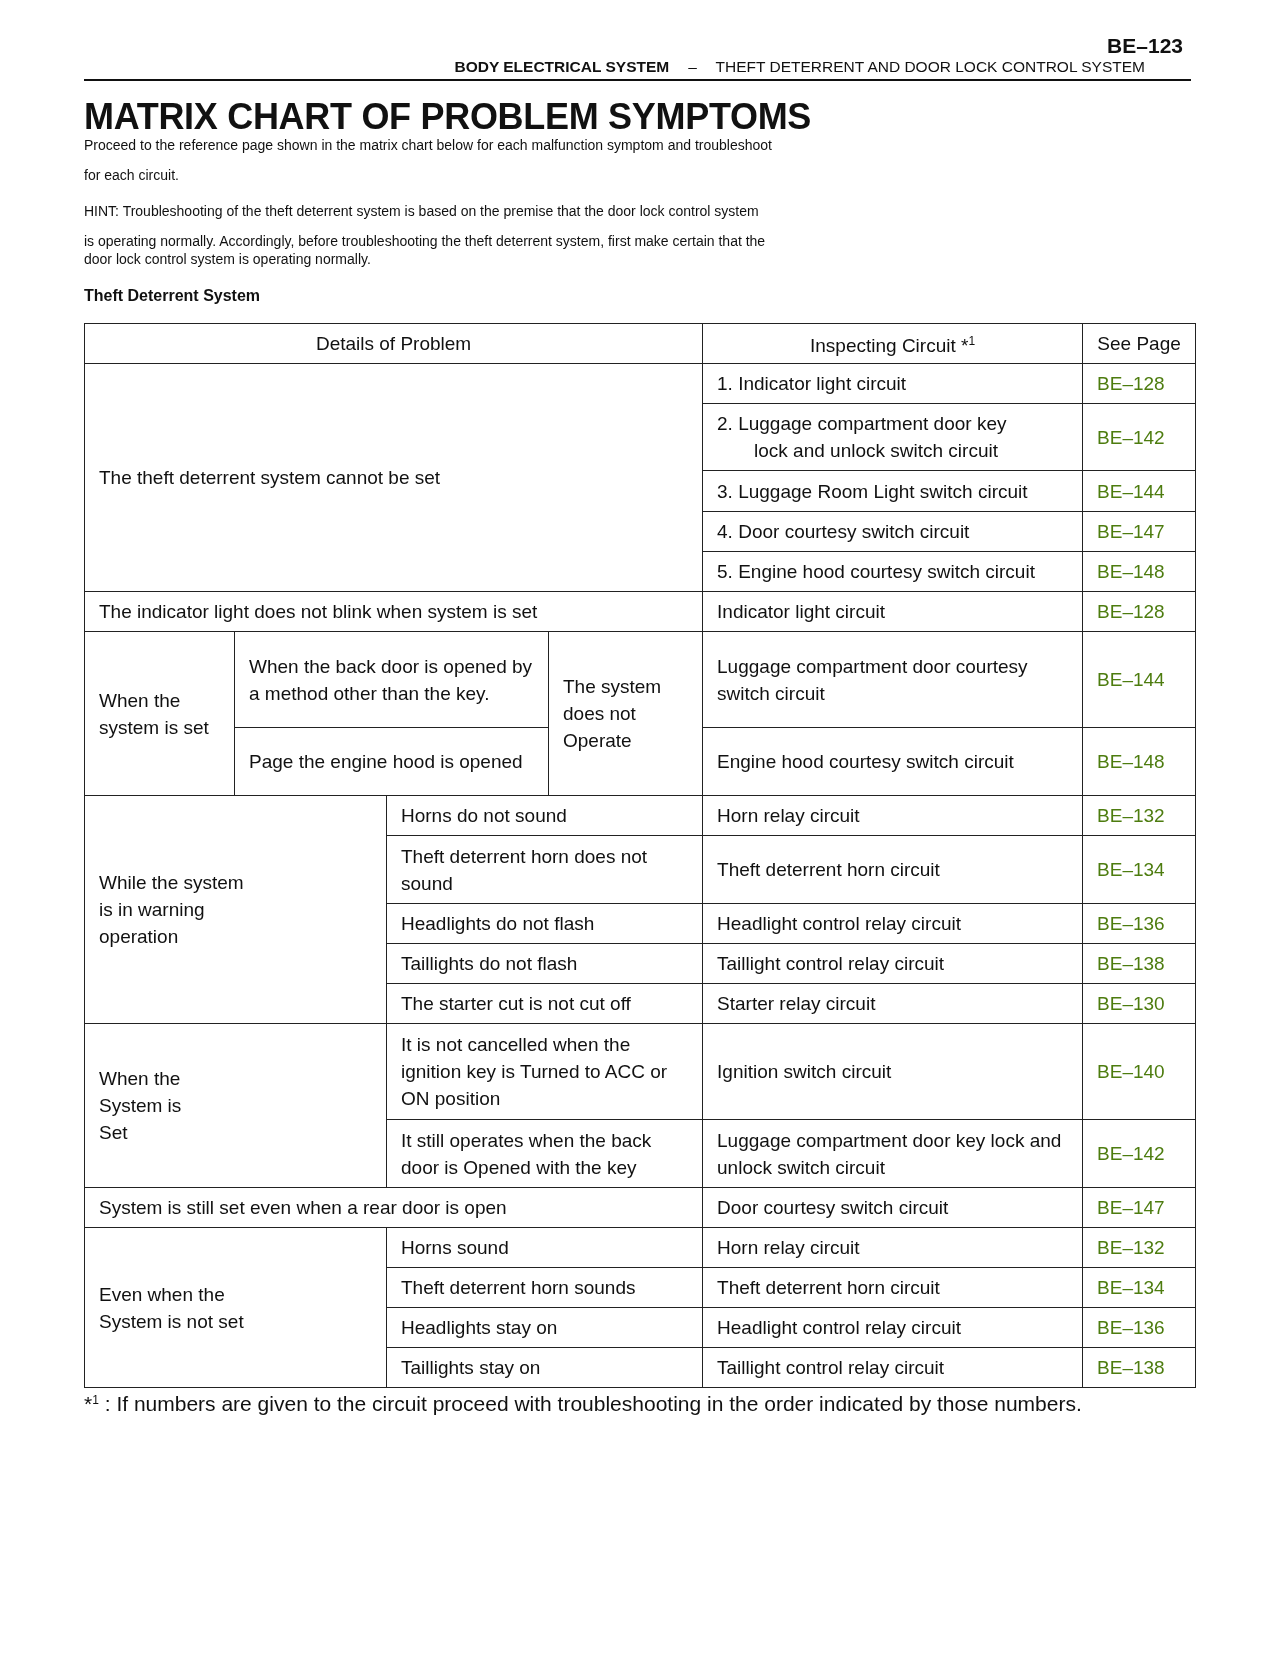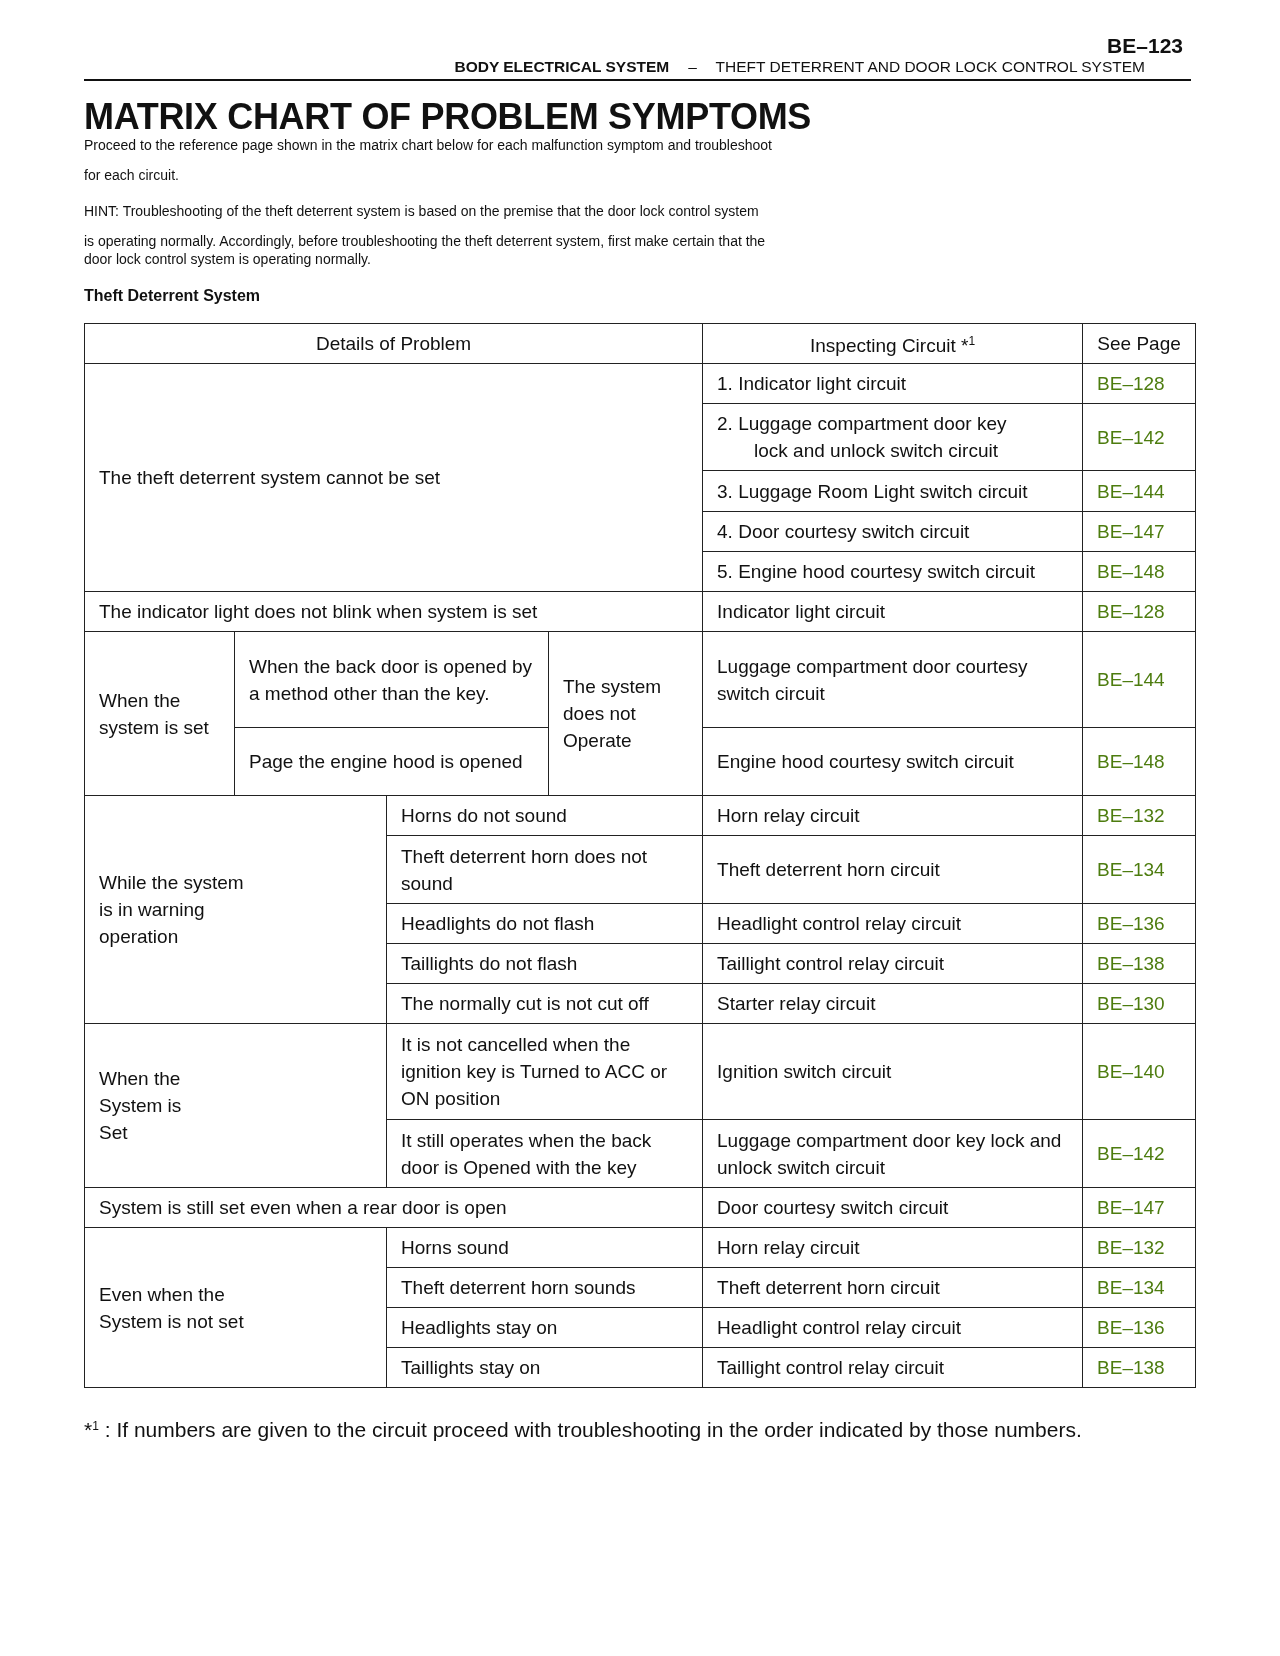--- a/index.html
+++ b/index.html
@@ -11,21 +11,21 @@
   #runhead .b { font-weight:bold; }
   #rule { left:84px; top:79px; width:1107px; height:2px; background:#111; }
   #title { left:84px; top:96px; font-weight:bold; font-size:36px; letter-spacing:-0.3px; white-space:nowrap; }
   .para { left:84px; font-size:14px; line-height:30px; white-space:nowrap; }
   #subtitle { left:84px; top:287px; font-weight:bold; font-size:16px; }
   table.m { position:absolute; left:84px; top:323px; width:1111px; border-collapse:collapse; table-layout:fixed; font-size:19px; }
   table.m td { border:1.6px solid #222; padding:0 14px; vertical-align:middle; line-height:27px; }
   table.m td.c { text-align:center; }
   table.m td.lnk { color:#4d7c0f; }
   sup { font-size:12px; vertical-align:7px; }
-  #foot { left:84px; top:1392px; font-size:21px; white-space:nowrap;margin-top:26px; }
+  #foot { left:84px; top:1392px; font-size:21px; white-space:nowrap; }
 </style>
 </head>
 <body>
 
 <div id="pgnum" class="abs">BE–123</div>
 <div id="runhead" class="abs">
   <span class="b">BODY ELECTRICAL SYSTEM</span>
   <span style="display:inline-block;width:22px;text-align:center;margin:0 8px">–</span>
   <span>THEFT DETERRENT AND DOOR LOCK CONTROL SYSTEM</span>
 </div>
@@ -118,21 +118,21 @@
     <td colspan="2">Headlights do not flash</td>
     <td>Headlight control relay circuit</td>
     <td class="lnk">BE–136</td>
   </tr>
   <tr style="height:40px">
     <td colspan="2">Taillights do not flash</td>
     <td>Taillight control relay circuit</td>
     <td class="lnk">BE–138</td>
   </tr>
   <tr style="height:40px">
-    <td colspan="2">The normally cut is not cut off</td>
+    <td colspan="2">The starter cut is not cut off</td>
     <td>Starter relay circuit</td>
     <td class="lnk">BE–130</td>
   </tr>
 
   <tr style="height:96px">
     <td colspan="2" rowspan="2">
           <div style="width:100px">When the System is Set</div>
         </td>
     <td colspan="2">It is not cancelled when the ignition key is Turned to ACC or ON position</td>
     <td>Ignition switch circuit</td>

